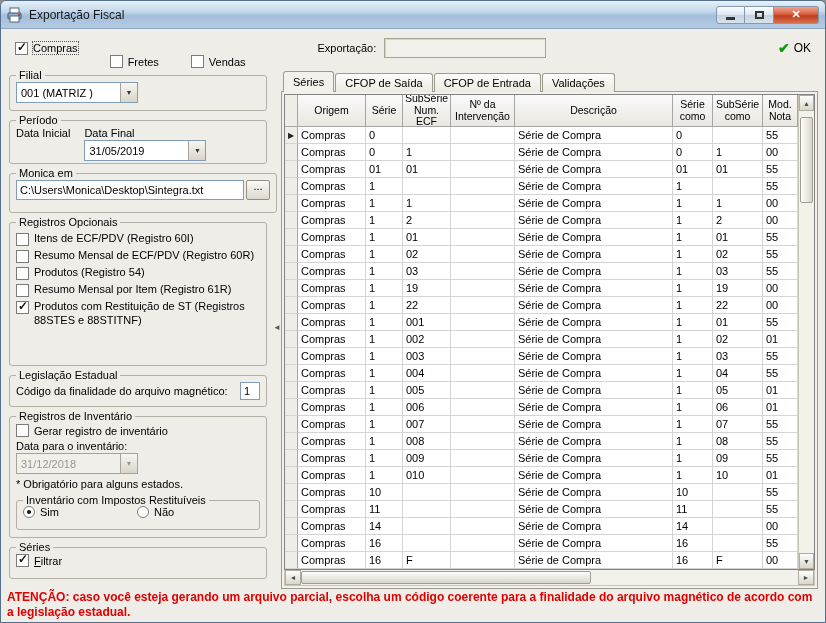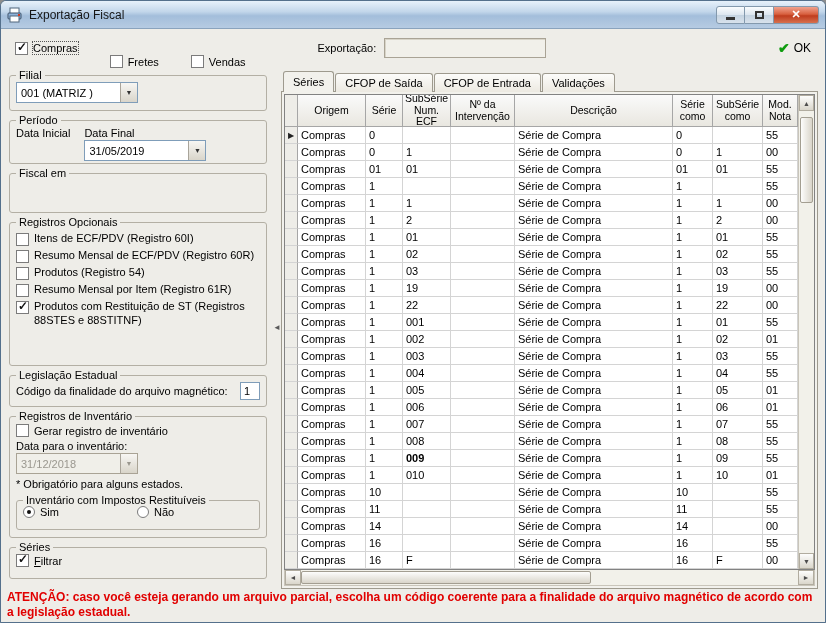--- a/index.html
+++ b/index.html
@@ -203,21 +203,25 @@
             <div class="date-label">Data Final</div>
             <div class="combo">
               <span class="val">31/05/2019</span>
               <span class="arrow-btn">▼</span>
             </div>
           </div>
         </div>
       </fieldset>
 
       <fieldset class="fs-salvar">
-        <legend>Fiscal em</legend>
+        <legend>Monica em</legend>
+        <div class="path-row">
+          <input class="path-input" value="C:\Users\Monica\Desktop\Sintegra.txt" style="">
+          <span class="browse-btn">...</span>
+        </div>
       </fieldset>
 
       <fieldset class="fs-registros">
         <legend>Registros Opcionais</legend>
         <div class="cb-row reg-item">
           <span class="cbox"></span>
           <span class="cb-label">Itens de ECF/PDV (Registro 60I)</span>
         </div>
         <div class="cb-row reg-item">
           <span class="cbox"></span>
@@ -514,21 +518,21 @@
                   <div class="g-cell" style="width: 64px;"></div>
                   <div class="g-cell" style="width: 158px;">Série de Compra</div>
                   <div class="g-cell" style="width: 40px;">1</div>
                   <div class="g-cell" style="width: 50px;">08</div>
                   <div class="g-cell" style="width: 35px;">55</div>
                 </div>
                 <div class="g-row">
                   <div class="g-cell ind" style="width: 13px;"></div>
                   <div class="g-cell" style="width: 68px;">Compras</div>
                   <div class="g-cell" style="width: 37px;">1</div>
-                  <div class="g-cell" style="width: 48px; font-weight: bold;">009</div>
+                  <div class="g-cell" style="width: 48px;">009</div>
                   <div class="g-cell" style="width: 64px;"></div>
                   <div class="g-cell" style="width: 158px;">Série de Compra</div>
                   <div class="g-cell" style="width: 40px;">1</div>
                   <div class="g-cell" style="width: 50px;">09</div>
                   <div class="g-cell" style="width: 35px;">55</div>
                 </div>
                 <div class="g-row">
                   <div class="g-cell ind" style="width: 13px;"></div>
                   <div class="g-cell" style="width: 68px;">Compras</div>
                   <div class="g-cell" style="width: 37px;">1</div>

